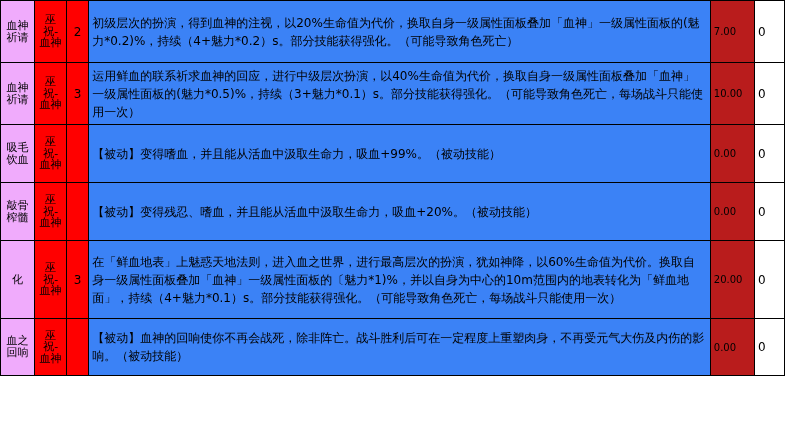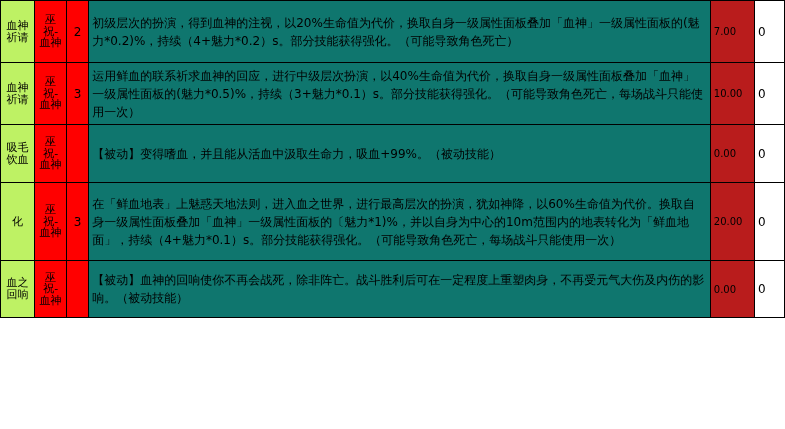--- a/index.html
+++ b/index.html
@@ -28,21 +28,21 @@
   }
   
   col.c-name   { width: 34px; }
   col.c-tag    { width: 32px; }
   col.c-level  { width: 22px; }
   col.c-desc   { width: 620px; }
   col.c-cost   { width: 44px; }
   col.c-last   { width: 30px; }
 
   td.name-cell {
-    background: #bef264;
+    background: #f0abfc;
     color: #000000;
     font-size: 11px;
     line-height: 1.05;
     text-align: center;
     word-break: break-all;
     padding: 1px 2px;
   }
   td.tag-cell {
     background: #ff0000;
     color: #000000;
@@ -53,21 +53,21 @@
     padding: 1px 2px;
     margin-top: 6px;
   }
   td.level-cell {
     background: #ff0000;
     color: #000000;
     font-size: 12px;
     text-align: center;
   }
   td.desc-cell {
-    background: #0f766e;
+    background: #3b82f6;
     font-size: 12px;
     line-height: 1.5;
     text-align: left;
     padding: 4px 5px;
   }
   td.cost-cell {
     background: #b91c1c;
     font-size: 10px;
     text-align: left;
     padding-left: 3px;
@@ -127,20 +127,32 @@
           <span class="vert">吸毛饮血</span>
         </td>
       <td class="tag-cell">
           <span class="vert">巫祝-血神</span>
         </td>
       <td class="level-cell"></td>
       <td class="desc-cell">【被动】变得嗜血，并且能从活血中汲取生命力，吸血+99%。（被动技能）</td>
       <td class="cost-cell">0.00</td>
       <td class="last-cell">0</td>
     </tr>
+    <tr style="height:58px;">
+      <td class="name-cell">
+          <span class="vert">敲骨榨髓</span>
+        </td>
+      <td class="tag-cell">
+          <span class="vert">巫祝-血神</span>
+        </td>
+      <td class="level-cell"></td>
+      <td class="desc-cell">【被动】变得残忍、嗜血，并且能从活血中汲取生命力，吸血+20%。（被动技能）</td>
+      <td class="cost-cell">0.00</td>
+      <td class="last-cell">0</td>
+    </tr>
     <tr style="height:78px;">
       <td class="name-cell">
           <span class="vert">化</span>
         </td>
       <td class="tag-cell">
           <span class="vert">巫祝-血神</span>
         </td>
       <td class="level-cell">3</td>
       <td class="desc-cell">在「鲜血地表」上魅惑天地法则，进入血之世界，进行最高层次的扮演，犹如神降，以60%生命值为代价。换取自身一级属性面板叠加「血神」一级属性面板的〔魅力*1)%，并以自身为中心的10m范围内的地表转化为「鲜血地面」，持续（4+魅力*0.1）s。部分技能获得强化。（可能导致角色死亡，每场战斗只能使用一次）</td>
       <td class="cost-cell">20.00</td>

